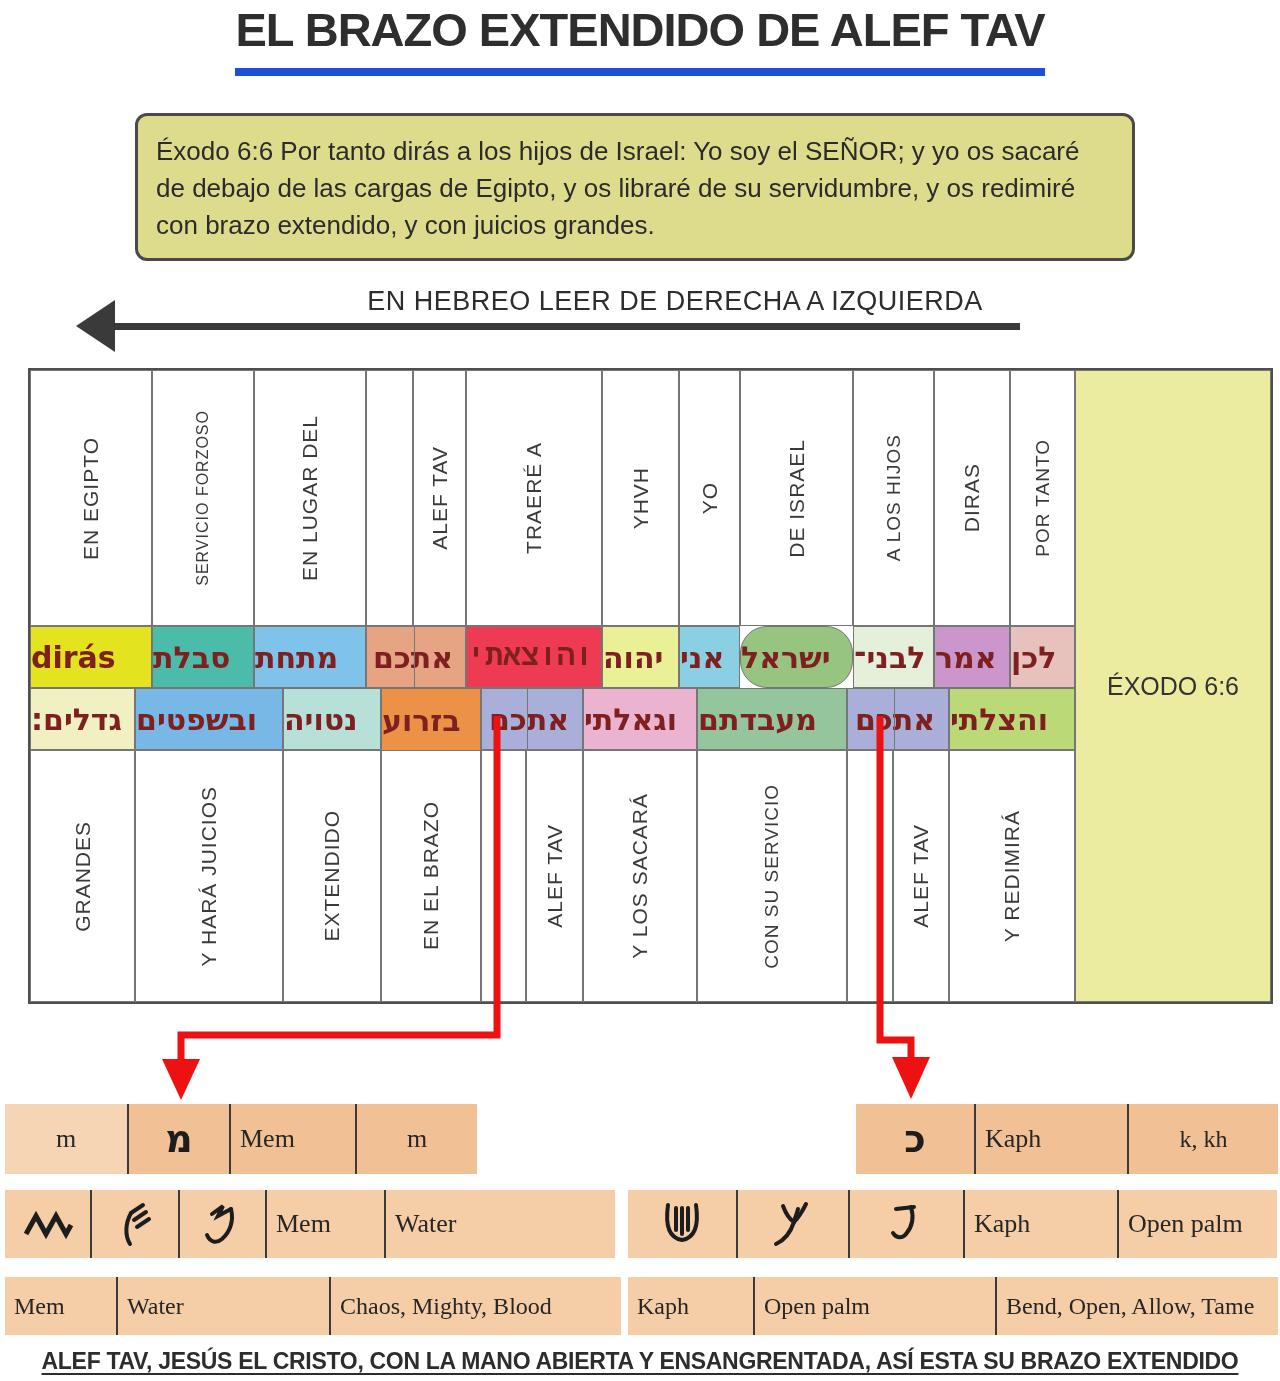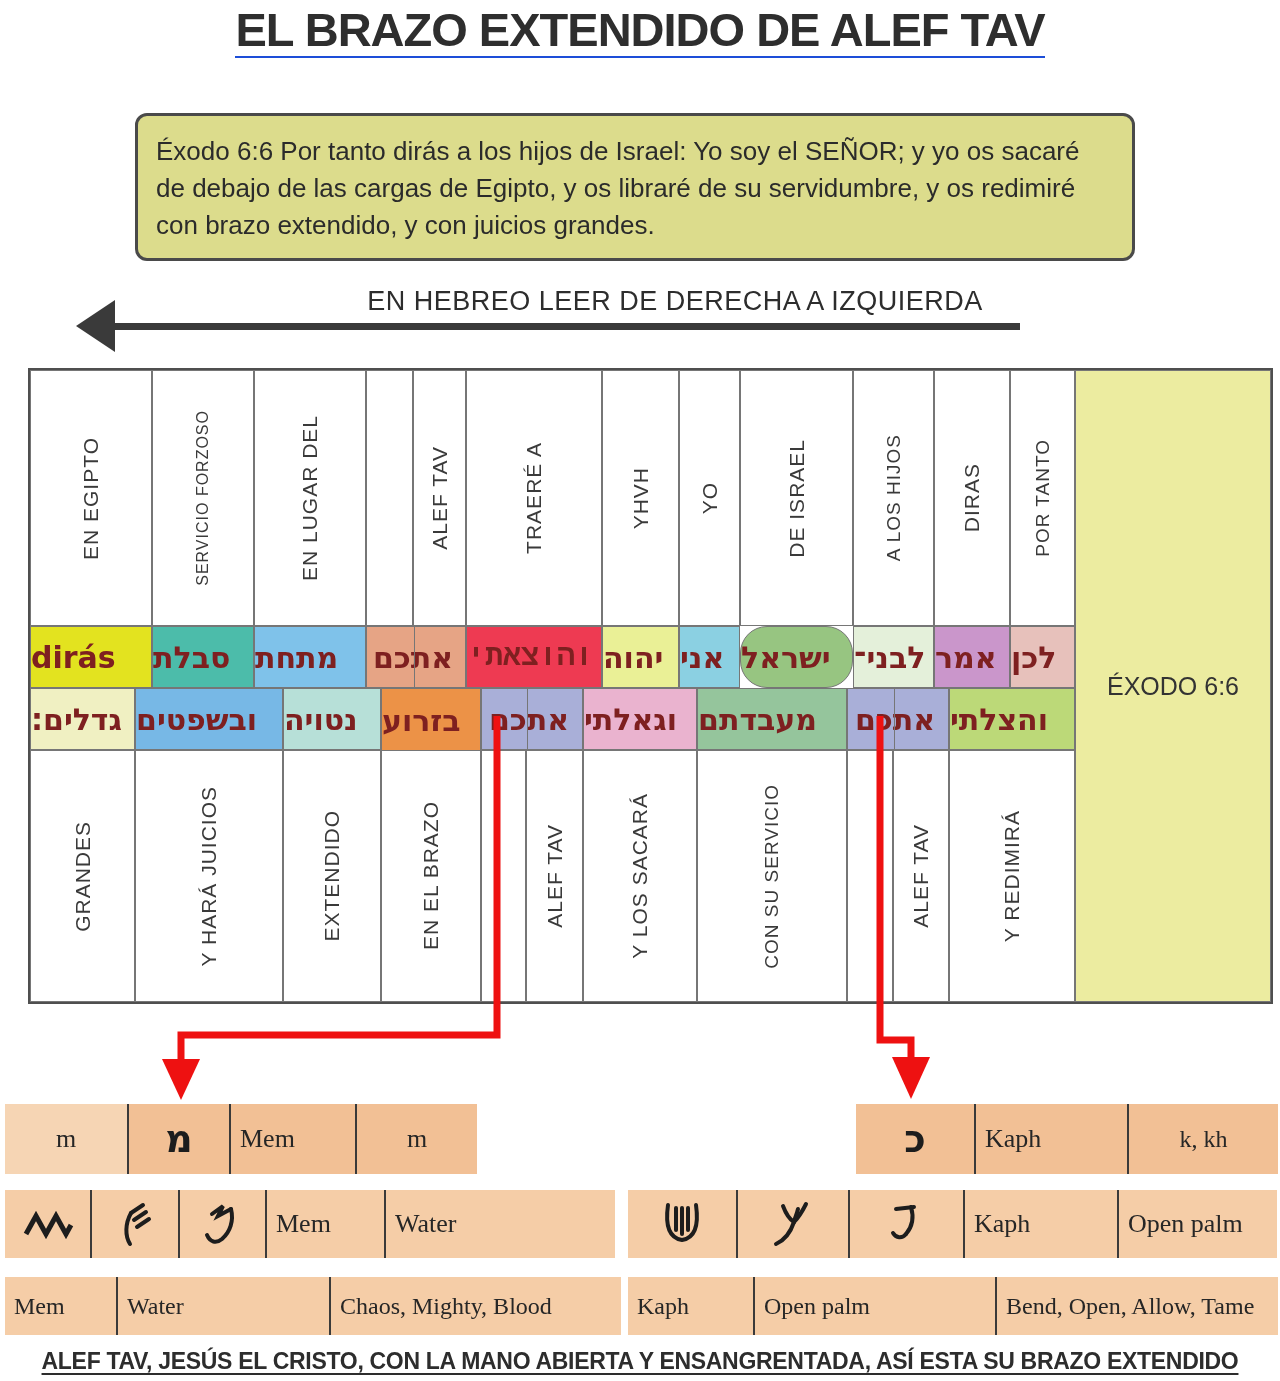--- a/index.html
+++ b/index.html
@@ -1,21 +1,21 @@
 <!DOCTYPE html>
 <html><head>
 <meta charset="utf-8">
 <style>
   html,body{margin:0;padding:0;background:#fff;}
   .page{position:relative;width:1280px;height:1381px;background:#fff;overflow:hidden;
         font-family:"Liberation Sans",sans-serif;color:#2f2f2f;}
   
   .title{position:absolute;left:0;top:2px;width:100%;text-align:center;font-size:47px;
          font-weight:bold;letter-spacing:-1px;color:#2e2e2e;}
-  .title span{border-bottom:2px solid #1d4ed8;padding-bottom:0;}
+  .title span{border-bottom:8px solid #1d4ed8;padding-bottom:12px;}
   
   .quote-box{position:absolute;left:135px;top:113px;width:1000px;height:148px;
              background:#dcdc8c;border:3px solid #4a4a4a;border-radius:12px;
              box-sizing:border-box;padding:17px 18px;font-size:26px;line-height:37px;color:#2b2b2b;}
   
   .dir-note{position:absolute;left:335px;top:286px;width:680px;text-align:center;
             font-size:27px;color:#2d2d2d;letter-spacing:0.5px;}
   .dir-arrow{position:absolute;left:0;top:0;pointer-events:none;}
   
   .vtable{position:absolute;left:28px;top:368px;width:1241px;height:632px;

